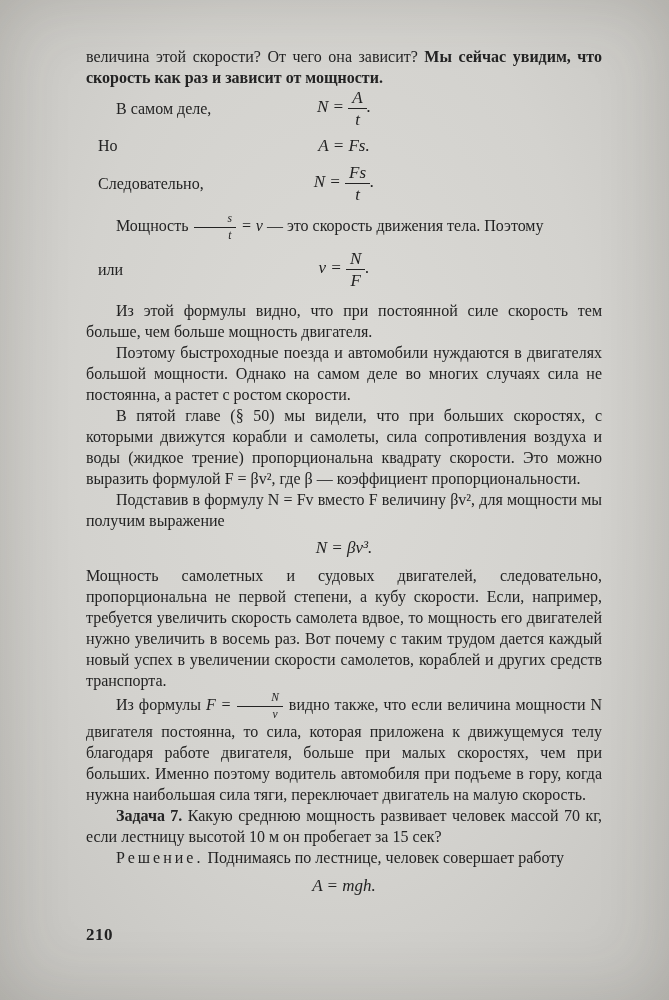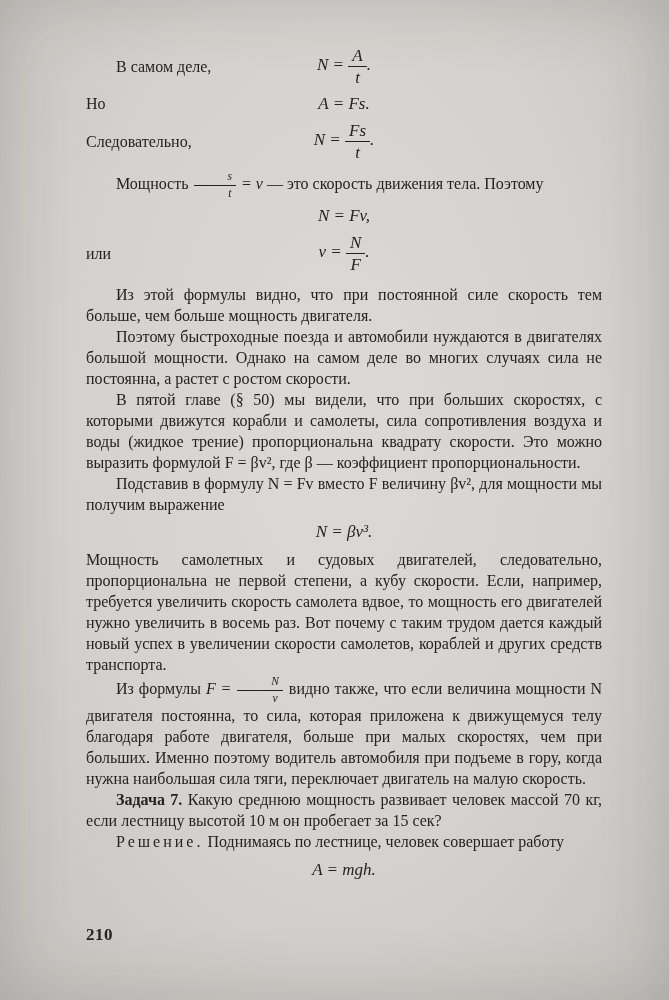--- a/index.html
+++ b/index.html
@@ -34,21 +34,21 @@
   .b { font-weight: bold; }
   .it { font-style: italic; }
   .spaced { letter-spacing: 3px; }
   .eq-row {
     position: relative;
     margin: 5px 0;
   }
   .eq-row.frac-row { margin: 7px 0; }
   .eq-label {
     position: absolute;
-    left: 0;
+    left: 12px;
     top: 50%;
     transform: translateY(-50%);
     font-size: 16px;
     white-space: nowrap;
   }
   .eq-label.ind { left: 30px; }
   .eq {
     text-align: center;
     font-style: italic;
     font-size: 17px;
@@ -83,41 +83,39 @@
     letter-spacing: 0.5px;
     margin-top: 28px;
   }
 </style>
 </head>
 <body>
 
 <div class="page">
   <div class="col">
 
+    <p><span>величина этой скорости? От чего она зависит? </span><span class="b">Мы сейчас увидим, что скорость как раз и зависит от мощности.</span></p>
 
     <div class="eq-row frac-row" style="margin-top:0;">
       <span class="eq-label ind">В самом деле,</span>
       <div class="eq"><span>N = </span><span class="frac"><span class="num">A</span><span class="den">t</span></span><span>.</span></div>
     </div>
 
     <div class="eq-row">
       <span class="eq-label">Но</span>
       <div class="eq">A = Fs.</div>
     </div>
 
     <div class="eq-row frac-row">
       <span class="eq-label">Следовательно,</span>
       <div class="eq"><span>N = </span><span class="frac"><span class="num">Fs</span><span class="den">t</span></span><span>.</span></div>
     </div>
 
     <p class="indent" style="margin-top:8px;"><span>Мощность </span><span class="frac sm"><span class="num">s</span><span class="den">t</span></span><span class="it"> = v</span><span> — это скорость движения тела. Поэтому</span></p>
 
-    <div class="eq-row" style="margin-top:6px;">
-      <div class="eq">N = Fv,</div>
-    </div>
 
     <div class="eq-row frac-row">
       <span class="eq-label">или</span>
       <div class="eq"><span>v = </span><span class="frac"><span class="num">N</span><span class="den">F</span></span><span>.</span></div>
     </div>
 
     <p class="indent" style="margin-top:10px;">Из этой формулы видно, что при постоянной силе скорость тем больше, чем больше мощность двигателя.</p>
 
     <p class="indent">Поэтому быстроходные поезда и автомобили нуждаются в двигателях большой мощности. Однако на самом деле во многих случаях сила не постоянна, а растет с ростом скорости.</p>
 

